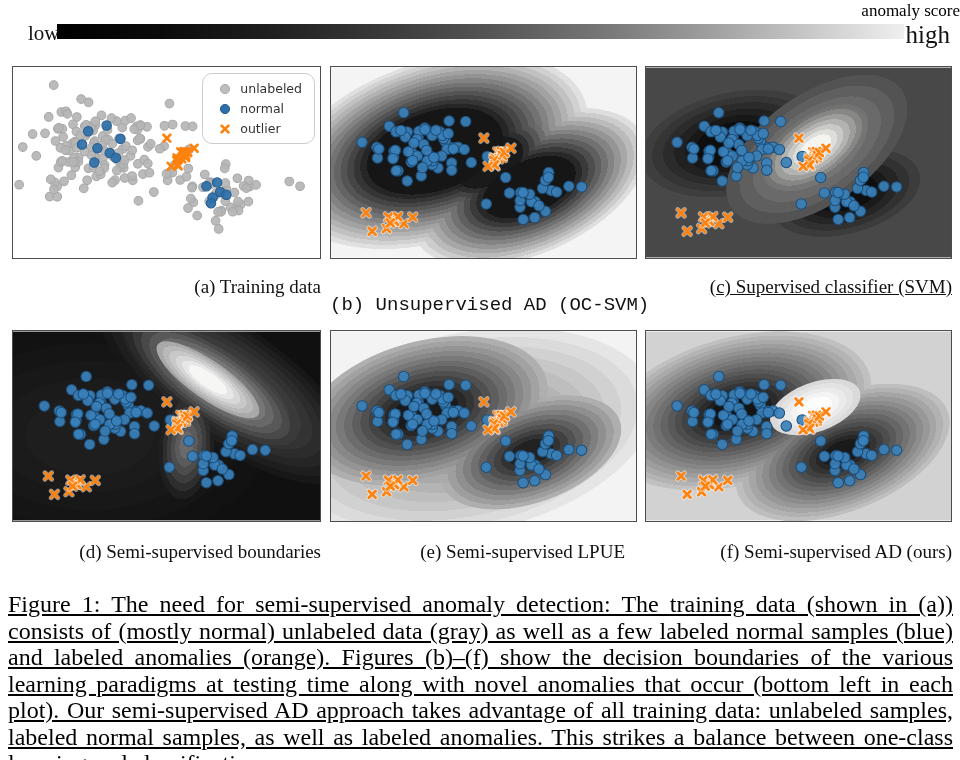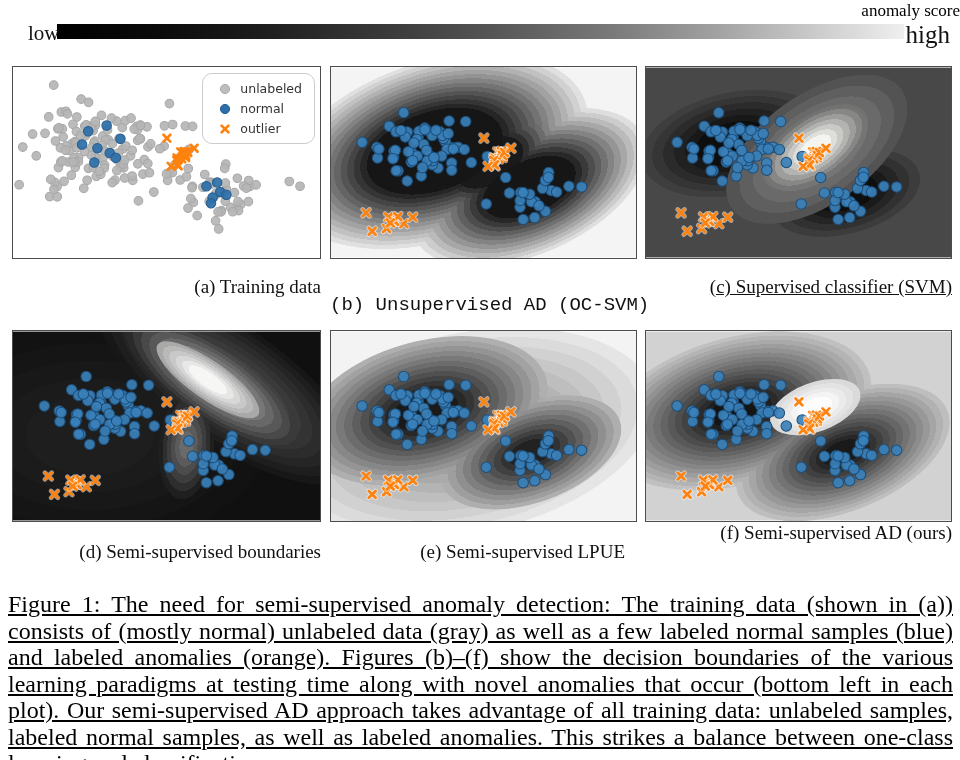--- a/index.html
+++ b/index.html
@@ -22,21 +22,21 @@
   #panel-d{left:12px;top:330px;width:309px;height:192px;}
   #panel-e{left:330px;top:330px;width:307px;height:192px;}
   #panel-f{left:645px;top:330px;width:307px;height:192px;}
 
   .subcaption{position:absolute;font-size:19px;text-align:right;white-space:nowrap;}
   #cap-a{left:12px;top:276px;width:309px;}
   #cap-b{left:330px;top:294px;width:307px;font-family:Liberation Mono, monospace;}
   #cap-c{left:645px;top:276px;width:307px;text-decoration:underline;}
   #cap-d{left:12px;top:541px;width:309px;}
   #cap-e{left:318px;top:541px;width:307px;}
-  #cap-f{left:645px;top:522px;width:307px;}
+  #cap-f{left:645px;top:541px;width:307px;}
 
   
   .legend{position:absolute;top:6px;right:5px;background:rgba(255,255,255,0.97);
           border:1px solid #cccccc;border-radius:10px;padding:7px 12px 7px 15px;
           display:flex;flex-direction:column;gap:5px;
           font-family:"DejaVu Sans","Liberation Sans",sans-serif;
           font-size:12.5px;color:#333;}
   .legend-item{display:flex;align-items:center;gap:8px;}
   .legend-item svg{width:14px;height:14px;flex:0 0 auto;}
 

